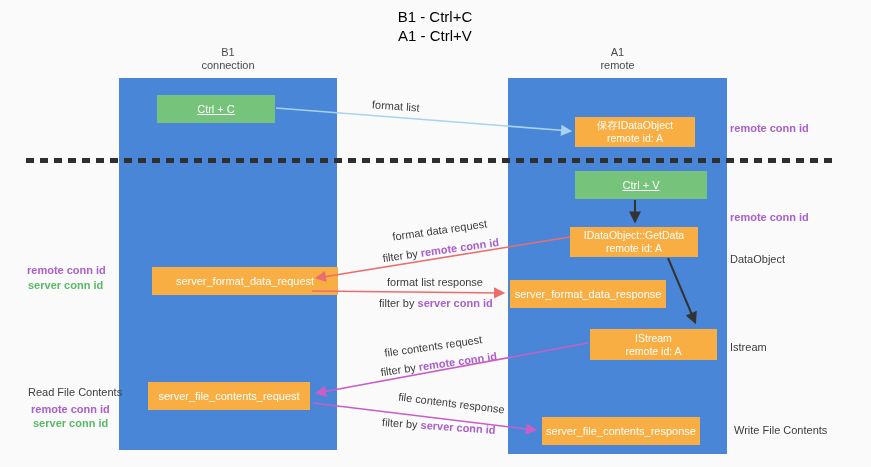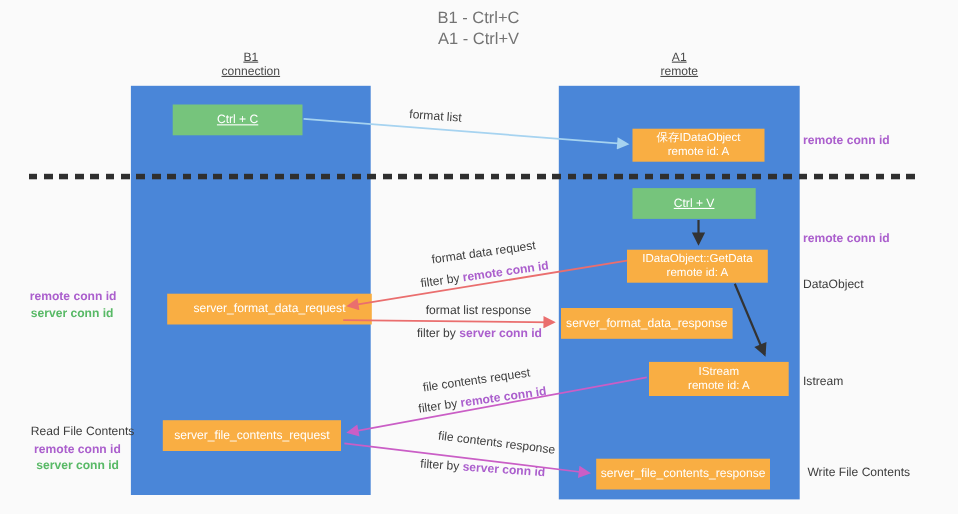--- a/index.html
+++ b/index.html
@@ -8,24 +8,24 @@
     background:#fafafa;
   }
   #canvas {
     position:relative;
     width:871px; height:467px;
     background:#fafafa;
     overflow:hidden;
   }
   .title {
     position:absolute; left:285px; top:7px; width:300px;
-    text-align:center; font-size:15px; color:#737373; line-height:19px;
+    text-align:center; font-size:15px; color:#000000; line-height:19px;
   }
   .col-header {
-    position:absolute; text-align:center; font-size:11px; color:#4a4a4a; line-height:13px;text-decoration:underline;
+    position:absolute; text-align:center; font-size:11px; color:#4a4a4a; line-height:13px;
   }
   .lifeline {
     position:absolute; background:var(--column-blue);
   }
   .box {
     position:absolute; display:flex; align-items:center; justify-content:center;
     color:#fff; text-align:center; font-size:11px;
   }
   .box.orange { background:var(--box-orange); }
   .box.green  { background:var(--box-green);text-decoration:underline; }
@@ -70,21 +70,21 @@
 
   <div class="box green" style="left:157px; top:95px; width:118px; height:28px;">
     <span>Ctrl + C</span>
   </div>
 
   <div class="box orange two-line" style="left:575px; top:117px; width:120px; height:30px;">
     <div>保存IDataObject</div>
     <div>remote id: A</div>
   </div>
 
-  <div class="box green" style="left:575px; top:171px; width:112px; height:28px;">
+  <div class="box green" style="left:575px; top:171px; width:132px; height:28px;">
     <span>Ctrl + V</span>
   </div>
 
   <div class="box orange two-line" style="left:570px; top:227px; width:128px; height:30px;">
     <div>IDataObject::GetData</div>
     <div>remote id: A</div>
   </div>
 
   <div class="box orange" style="left:152px; top:267px; width:186px; height:28px;">
     <span>server_format_data_request</span>

